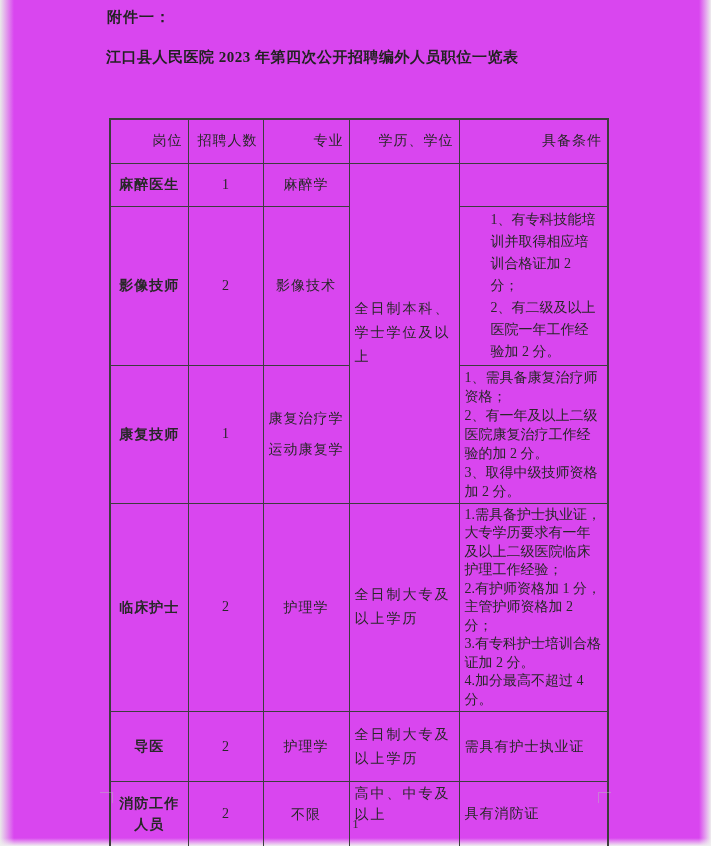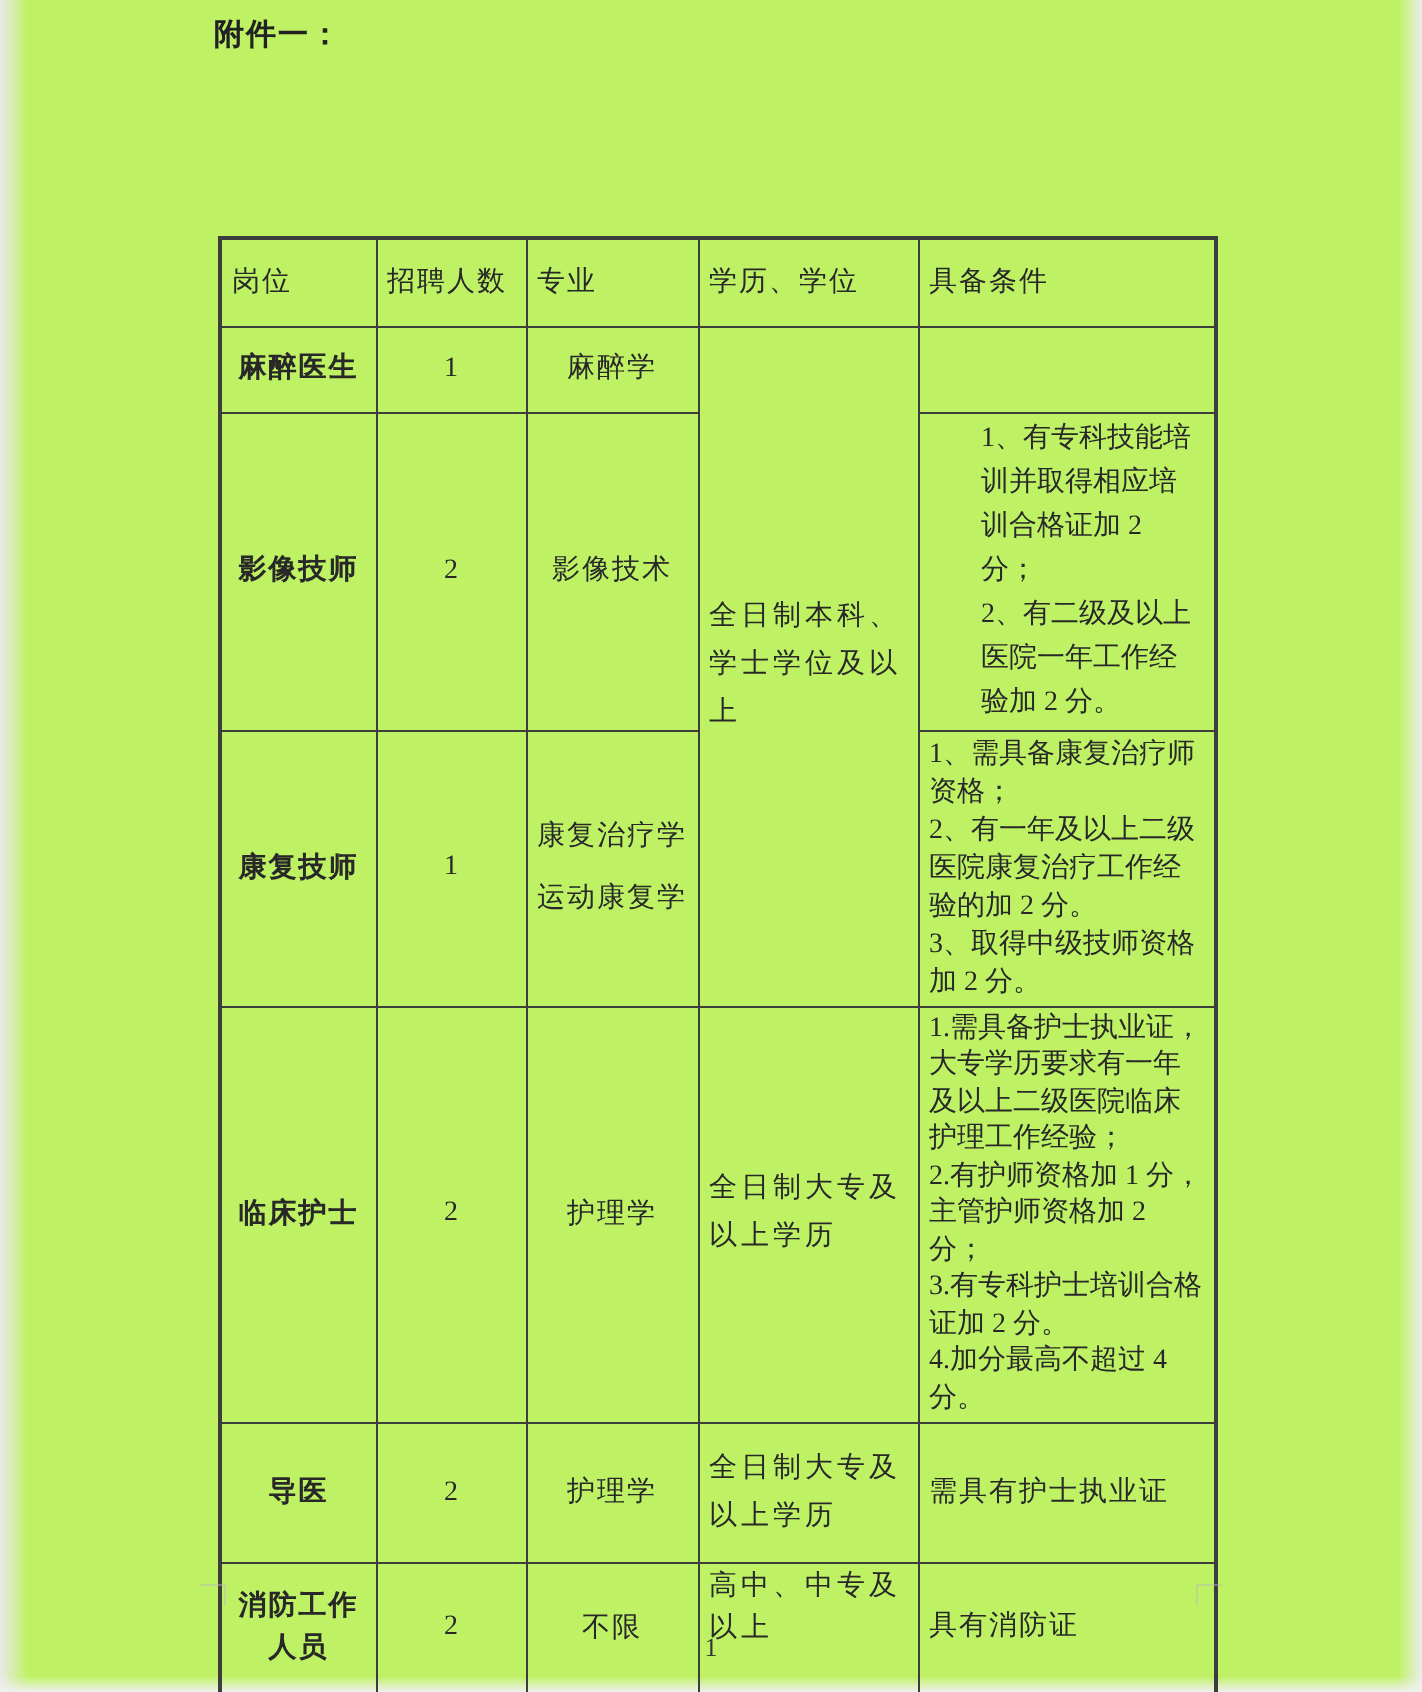--- a/index.html
+++ b/index.html
@@ -4,21 +4,21 @@
 <style>
   html,body{margin:0;padding:0;}
   body{
     width:711px;height:846px;
     background:#ffffff;
     font-family:"Liberation Serif","DejaVu Serif",serif;
     color:#262626;
     position:relative;
     overflow:hidden;
   }
-  .page{position:absolute;inset:0;background:#bef264;}
+  .page{position:absolute;inset:0;background:#d946ef;}
   
   .edge-left{position:absolute;left:0;top:0;width:14px;height:846px;
     background:linear-gradient(to right,#e9e9e9,rgba(255,255,255,0));}
   .edge-right{position:absolute;right:0;top:0;width:12px;height:846px;
     background:linear-gradient(to left,#ededed,rgba(255,255,255,0));}
   .edge-bottom{position:absolute;left:0;bottom:0;width:711px;height:8px;
     background:linear-gradient(to top,#f0f0f0,rgba(255,255,255,0));}
 
   .attachment-label{
     position:absolute;left:107px;top:8px;
@@ -38,21 +38,21 @@
     border:2px solid #3d3d3d;
     font-size:14px;
     color:#282828;
   }
   table.roster th,table.roster td{
     border:1.5px solid #3d3d3d;
     padding:2px 5px;
     vertical-align:middle;
     overflow:hidden;
   }
-  table.roster th{font-weight:normal;text-align:left;letter-spacing:1px;}
+  table.roster th{font-weight:normal;text-align:right;letter-spacing:1px;}
   td.c{text-align:center;}
   td.maj{text-align:center;white-space:pre-line;line-height:31px;letter-spacing:1px;font-family:Liberation Serif, serif;}
   td.edu{
     text-align:left;padding:4px 7px;letter-spacing:2px;
     line-height:24px;white-space:pre-line;font-family:Liberation Mono, monospace;
   }
   td.req{
     text-align:left;padding:4px 6px;white-space:pre-line;
   }
   td.req.lh22{line-height:22px;padding-left:31px;}
@@ -72,20 +72,21 @@
 </style>
 </head>
 <body>
 
 <div class="page">
   <div class="edge-left"></div>
   <div class="edge-right"></div>
   <div class="edge-bottom"></div>
 
   <div class="attachment-label">附件一：</div>
+  <div class="doc-title">江口县人民医院 2023 年第四次公开招聘编外人员职位一览表</div>
 
   <table class="roster">
     <colgroup>
       <col style="width:78px">
       <col style="width:75px">
       <col style="width:86px">
       <col style="width:110px">
       <col style="width:149px">
     </colgroup>
     <thead>

